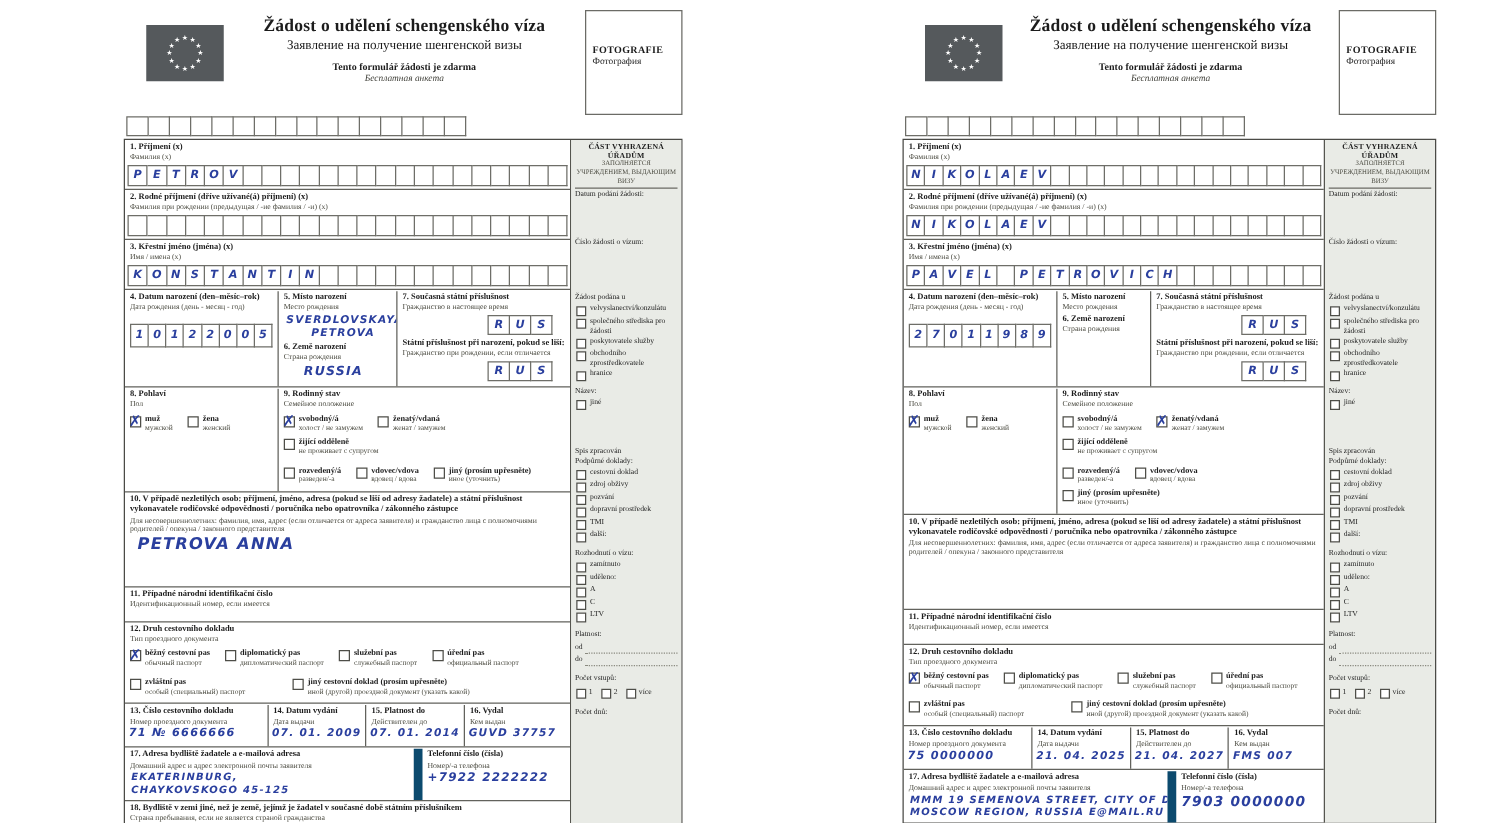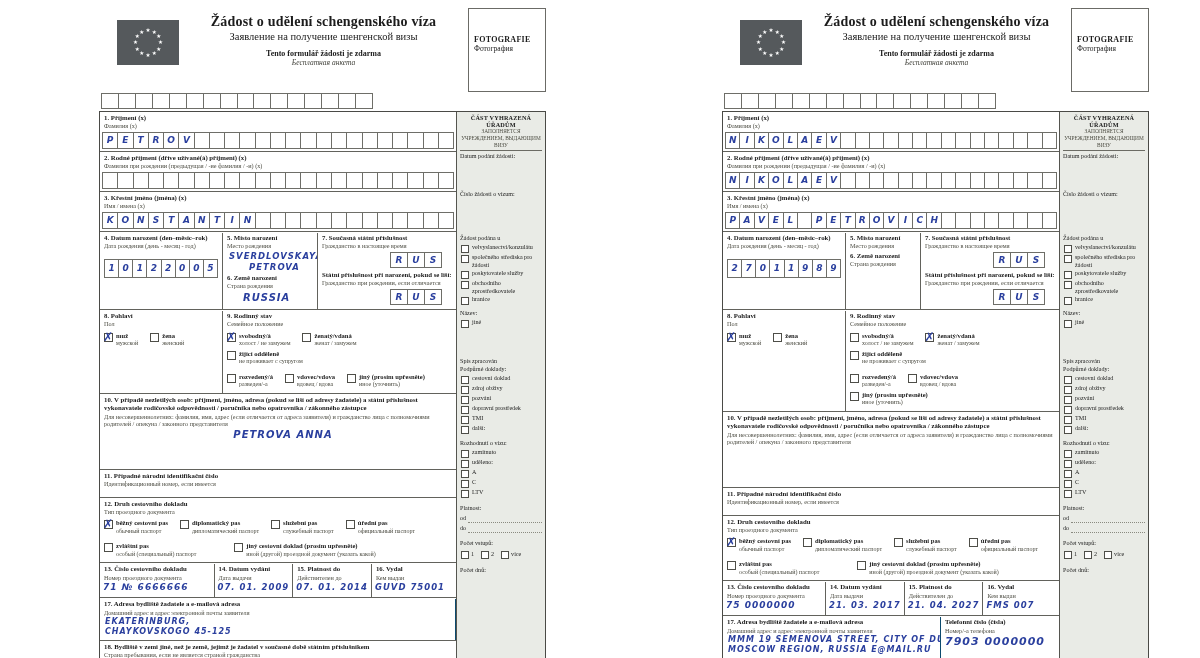--- a/index.html
+++ b/index.html
@@ -58,21 +58,21 @@
   .c4a .cell{height:17px;line-height:17px;}
   .r5{display:flex;min-height:56px;}
   .c5a{width:122px;flex:none;border-right:1px solid #62625c;}
   .c5b{flex:1;min-width:0;}
   .chkline{padding:3px 4px 2px 4px;}
   .r9{display:flex;}
   .r9 .pcol{border-right:1px solid #62625c;padding-bottom:2px;}
   .r9 .pcol:last-child{border-right:none;}
   .hwv{display:block;padding:0 3px 1px 3px;}
   .r10{display:flex;}
-  .c17{flex:1;min-width:0;border-right:1px solid #0c4a6e;padding-bottom:2px;}
+  .c17{flex:1;min-width:0;border-right:7px solid #0c4a6e;padding-bottom:2px;}
   .cphone{width:118px;flex:none;}
   .dots{display:inline-block;border-bottom:1px dotted #8a8a80;height:7px;vertical-align:bottom;}
   .r11{padding-bottom:6px;}
   
   .side-title{font-weight:bold;font-size:6.2px;text-align:center;letter-spacing:.2px;}
   .side-title-ru{font-size:5.4px;text-align:center;color:#4c4c42;text-transform:uppercase;line-height:1.25;
     border-bottom:1px solid #6b6b64;padding-bottom:2px;margin-bottom:2px;}
   .sl{font-size:6.1px;line-height:1.3;}
   .sline{display:flex;align-items:flex-start;margin-top:1px;}
   .sbox{width:6px;height:6px;border:1px solid #4e4e48;background:#fff;flex:none;margin:1px 3px 0 1px;}
@@ -364,21 +364,21 @@
                 </span>
           </div>
         </div>
       </div>
 
       <div class="row" style="min-height:74px;">
         <div class="lbl">
               <span class="cs">10.  V případě nezletilých osob: příjmení, jméno, adresa (pokud se liší od adresy žadatele) a státní příslušnost vykonavatele rodičovské odpovědnosti / poručníka nebo opatrovníka / zákonného zástupce</span>
               <span class="ru">Для несовершеннолетних: фамилия, имя, адрес (если отличается от адреса заявителя) и гражданство лица с полномочиями родителей / опекуна / законного представителя</span>
             </div>
-        <div class="hw" style="padding-left:10px;font-size:10px;text-align:center;">PETROVA ANNA</div>
+        <div class="hw" style="padding-left:10px;font-size:13px;">PETROVA ANNA</div>
       </div>
 
       <div class="row" style="min-height:26px;">
         <div class="lbl">
               <span class="cs">11.  Případné národní identifikační číslo</span>
               <span class="ru">Идентификационный номер, если имеется</span>
             </div>
       </div>
 
       <div class="row">
@@ -454,32 +454,39 @@
                 <span class="cs">15. Platnost do</span>
                 <span class="ru">Действителен до</span>
               </div>
           <span class="hw hwv">07. 01. 2014</span>
         </div>
         <div class="pcol" style="flex:1;">
           <div class="lbl">
                 <span class="cs">16. Vydal</span>
                 <span class="ru">Кем выдан</span>
               </div>
-          <span class="hw hwv">GUVD 75001</span>
+          <span class="hw hwv">GUVD 37757</span>
         </div>
       </div>
 
       <div class="row r10">
         <div class="c17">
           <div class="lbl">
                 <span class="cs">17. Adresa bydliště žadatele a e-mailová adresa</span>
                 <span class="ru">Домашний адрес и адрес электронной почты заявителя</span>
               </div>
           <div class="hw" style="padding-left:5px;font-size:8px;">EKATERINBURG,</div>
           <div class="hw" style="padding-left:5px;font-size:8px;">CHAYKOVSKOGO 45-125</div>
+        </div>
+        <div class="cphone">
+          <div class="lbl">
+                <span class="cs">Telefonní číslo (čísla)</span>
+                <span class="ru">Номер/-а телефона</span>
+              </div>
+          <div class="hw" style="padding-left:4px;font-size:9.5px;">+7922 2222222</div>
         </div>
       </div>
 
       <div class="row r11">
         <div class="lbl">
               <span class="cs">18. Bydliště v zemi jiné, než je země, jejímž je žadatel v současné době státním příslušníkem</span>
               <span class="ru">Страна пребывания, если не является страной гражданства</span>
             </div>
 
       </div>
@@ -945,21 +952,21 @@
                 <span class="cs">13. Číslo cestovního dokladu</span>
                 <span class="ru">Номер проездного документа</span>
               </div>
           <span class="hw hwv" style="font-size:9px;">75 0000000</span>
         </div>
         <div class="pcol" style="flex:0.85;">
           <div class="lbl">
                 <span class="cs">14. Datum vydání</span>
                 <span class="ru">Дата выдачи</span>
               </div>
-          <span class="hw hwv">21. 03. 2017</span>
+          <span class="hw hwv">21. 04. 2025</span>
         </div>
         <div class="pcol" style="flex:0.8;">
           <div class="lbl">
                 <span class="cs">15. Platnost do</span>
                 <span class="ru">Действителен до</span>
               </div>
           <span class="hw hwv">21. 04. 2027</span>
         </div>
         <div class="pcol" style="flex:1;">
           <div class="lbl">

